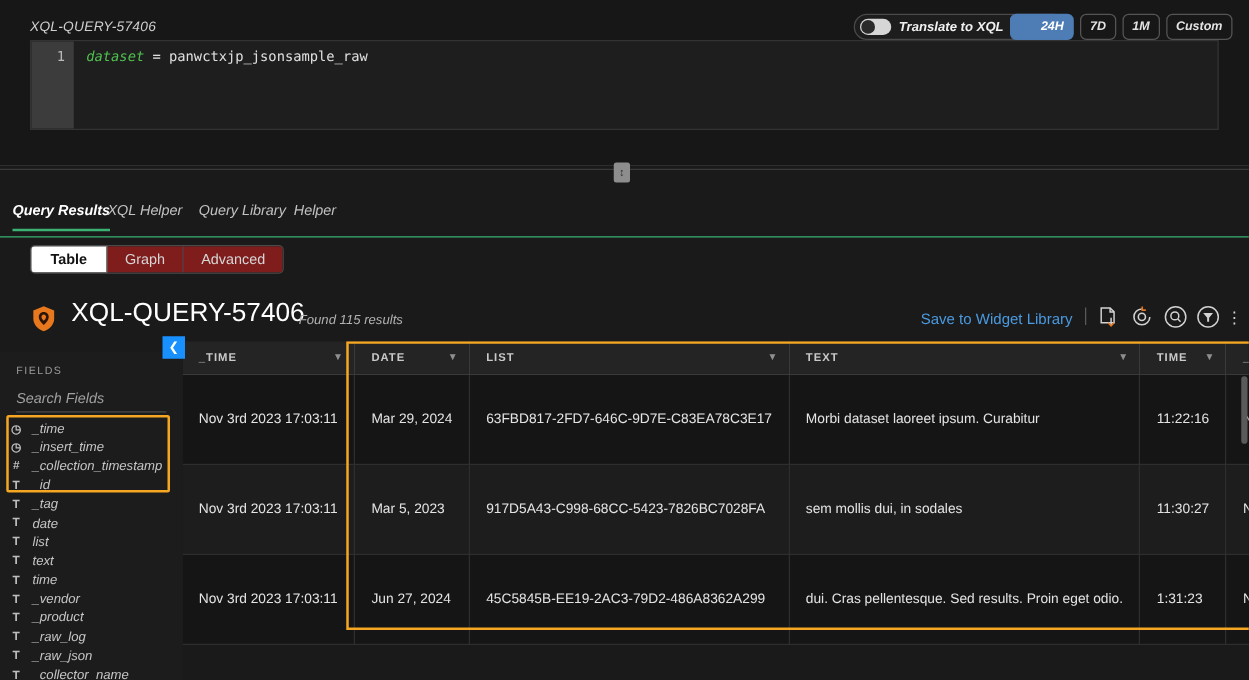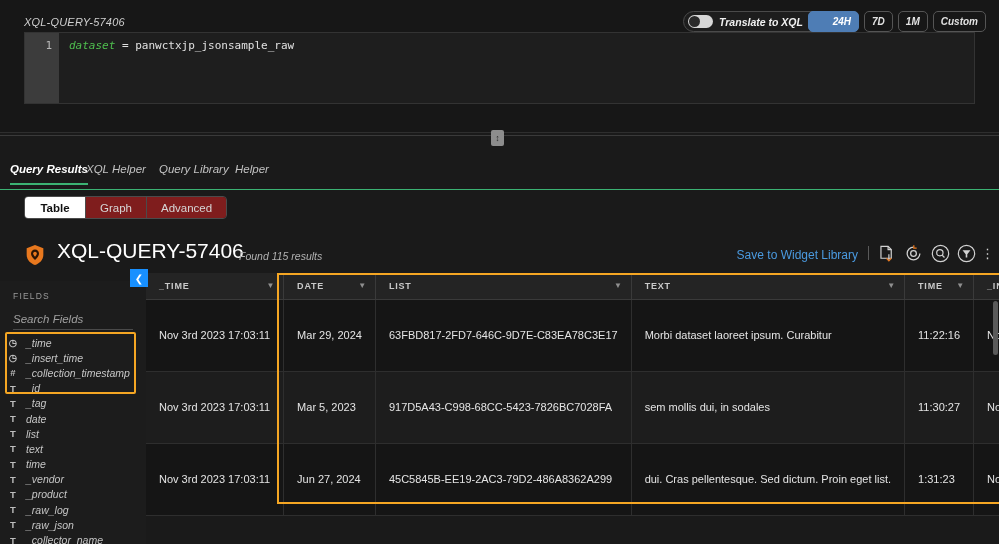--- a/index.html
+++ b/index.html
@@ -421,21 +421,21 @@
           <td style="width: 82px;">Mar 5, 2023</td>
           <td style="width: 224px;">917D5A43-C998-68CC-5423-7826BC7028FA</td>
           <td style="width: 227px;">sem mollis dui, in sodales</td>
           <td style="width: 90px;">11:30:27</td>
           <td style="width: 110px;">Nov 3rd 2023 17:</td>
         </tr>
         <tr>
           <td style="width: 131px;">Nov 3rd 2023 17:03:11</td>
           <td style="width: 82px;">Jun 27, 2024</td>
           <td style="width: 224px;">45C5845B-EE19-2AC3-79D2-486A8362A299</td>
-          <td style="width: 227px;">dui. Cras pellentesque. Sed dictum. Proin eget list.</td>
+          <td style="width: 227px;">dui. Cras pellentesque. Sed results. Proin eget odio.</td>
           <td style="width: 90px;">1:31:23</td>
           <td style="width: 110px;">Nov 3rd 2023 17:</td>
         </tr>
       </tbody>
   </table>
   <div id="table-highlight"></div>
   <div id="v-scrollbar"></div>
 </div>
 
 </body></html>

